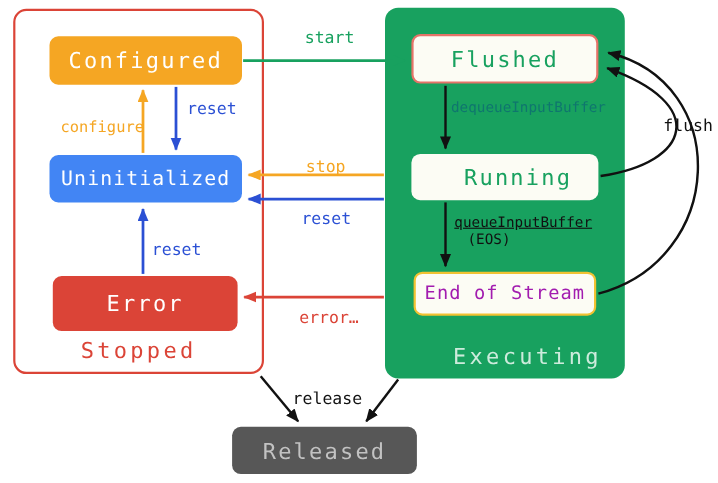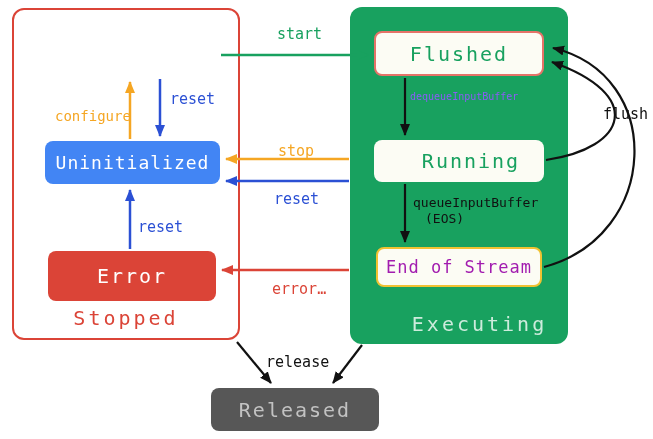--- a/index.html
+++ b/index.html
@@ -30,39 +30,40 @@
 
   
   .lbl { position:absolute; z-index:4; font-size:15px; white-space:nowrap; }
   .lbl-start       { left:277px; top:25px;  color:#18A15F; }
   .lbl-configure   { left:55px;  top:108px; color:#F5A623; font-size:14px; }
   .lbl-reset-top   { left:170px; top:90px;  color:#2B50D4; }
   .lbl-stop        { left:278px; top:142px; color:#F5A623; }
   .lbl-reset-mid   { left:274px; top:190px; color:#2B50D4; }
   .lbl-reset-error { left:138px; top:218px; color:#2B50D4; }
   .lbl-error       { left:272px; top:280px; color:#DB4437; }
-  .lbl-dequeue     { left:410px; top:91px;  color:#8b5cf6; font-size:10px; }
-  .lbl-queue1      { left:413px; top:195px; color:#111111; font-size:13px; }
+  .lbl-dequeue     { left:410px; top:91px;  color:#0f766e; font-size:13px; }
+  .lbl-queue1      { left:413px; top:195px; color:#111111; font-size:13px;text-decoration:underline; }
   .lbl-queue2      { left:425px; top:211px; color:#111111; font-size:13px; }
   .lbl-flush       { left:603px; top:105px; color:#111111; }
   .lbl-release     { left:266px; top:353px; color:#111111; }
 </style>
 </head>
 <body>
 
 <div class="canvas">
 
   <div class="group group-stopped">
     <div class="group-label">Stopped</div>
   </div>
 
   <div class="group group-executing">
     <div class="group-label">Executing</div>
   </div>
 
+  <div class="state st-configured">Configured</div>
   <div class="state st-uninitialized">Uninitialized</div>
   <div class="state st-error">Error</div>
   <div class="state st-flushed">Flushed</div>
   <div class="state st-running">Running</div>
   <div class="state st-eos">End of Stream</div>
   <div class="state st-released">Released</div>
 
   <svg class="arrows" viewBox="0 0 653 439">
     <defs>
       <marker id="ah-green" markerUnits="userSpaceOnUse" markerWidth="14" markerHeight="12" refX="11" refY="5" orient="auto">

